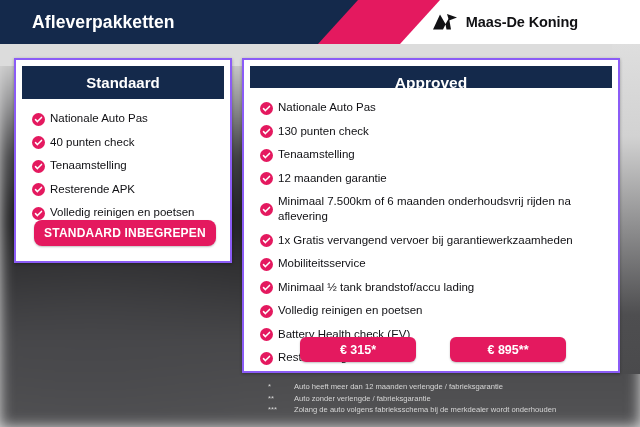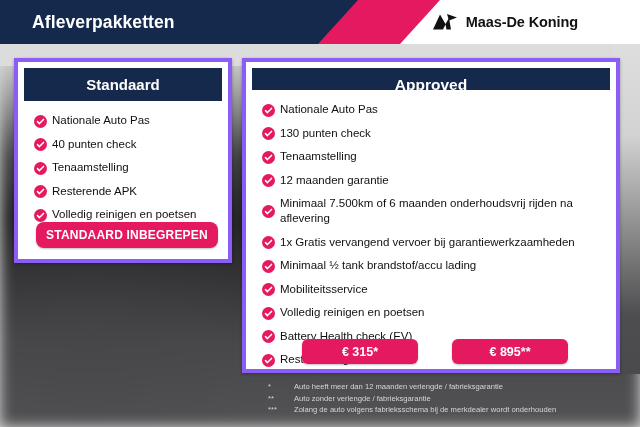--- a/index.html
+++ b/index.html
@@ -63,21 +63,21 @@
   }
   .brand-mark { width:26px; height:18px; display:block; }
   .brand-name {
     color:#111114; font-size:14.5px; font-weight:bold; letter-spacing:-.1px;
   }
 
   
   .card {
     position:absolute;
     background:#ffffff;
-    border:4px solid #8b5cf6;
+    border:2px solid #8b5cf6;
     box-shadow:0 1px 3px rgba(0,0,0,.30);
   }
   .card-standard { left:14px; top:58px; width:218px; height:205px; }
   .card-approved { left:242px; top:58px; width:378px; height:315px; }
 
   .card-head {
     margin:6px 6px 0 6px;
     background:#14294b;
     color:#ffffff;
     text-align:center;
@@ -258,29 +258,29 @@
             </svg>
         </span>
         <span class="feature-text">1x Gratis vervangend vervoer bij garantiewerkzaamheden</span>
       </li>
       <li class="feature">
         <span class="check">
           <svg viewBox="0 0 12 12">
               <path d="M2 6.2 L4.6 8.8 L10 3.2" stroke="#ffffff" stroke-width="2" fill="none" stroke-linecap="round" stroke-linejoin="round"></path>
             </svg>
         </span>
+        <span class="feature-text">Mobiliteitsservice</span>
+      </li>
+      <li class="feature">
+        <span class="check">
+          <svg viewBox="0 0 12 12">
+              <path d="M2 6.2 L4.6 8.8 L10 3.2" stroke="#ffffff" stroke-width="2" fill="none" stroke-linecap="round" stroke-linejoin="round"></path>
+            </svg>
+        </span>
         <span class="feature-text">Minimaal ½ tank brandstof/accu lading</span>
-      </li>
-      <li class="feature">
-        <span class="check">
-          <svg viewBox="0 0 12 12">
-              <path d="M2 6.2 L4.6 8.8 L10 3.2" stroke="#ffffff" stroke-width="2" fill="none" stroke-linecap="round" stroke-linejoin="round"></path>
-            </svg>
-        </span>
-        <span class="feature-text">Mobiliteitsservice</span>
       </li>
       <li class="feature">
         <span class="check">
           <svg viewBox="0 0 12 12">
               <path d="M2 6.2 L4.6 8.8 L10 3.2" stroke="#ffffff" stroke-width="2" fill="none" stroke-linecap="round" stroke-linejoin="round"></path>
             </svg>
         </span>
         <span class="feature-text">Volledig reinigen en poetsen</span>
       </li>
       <li class="feature">

